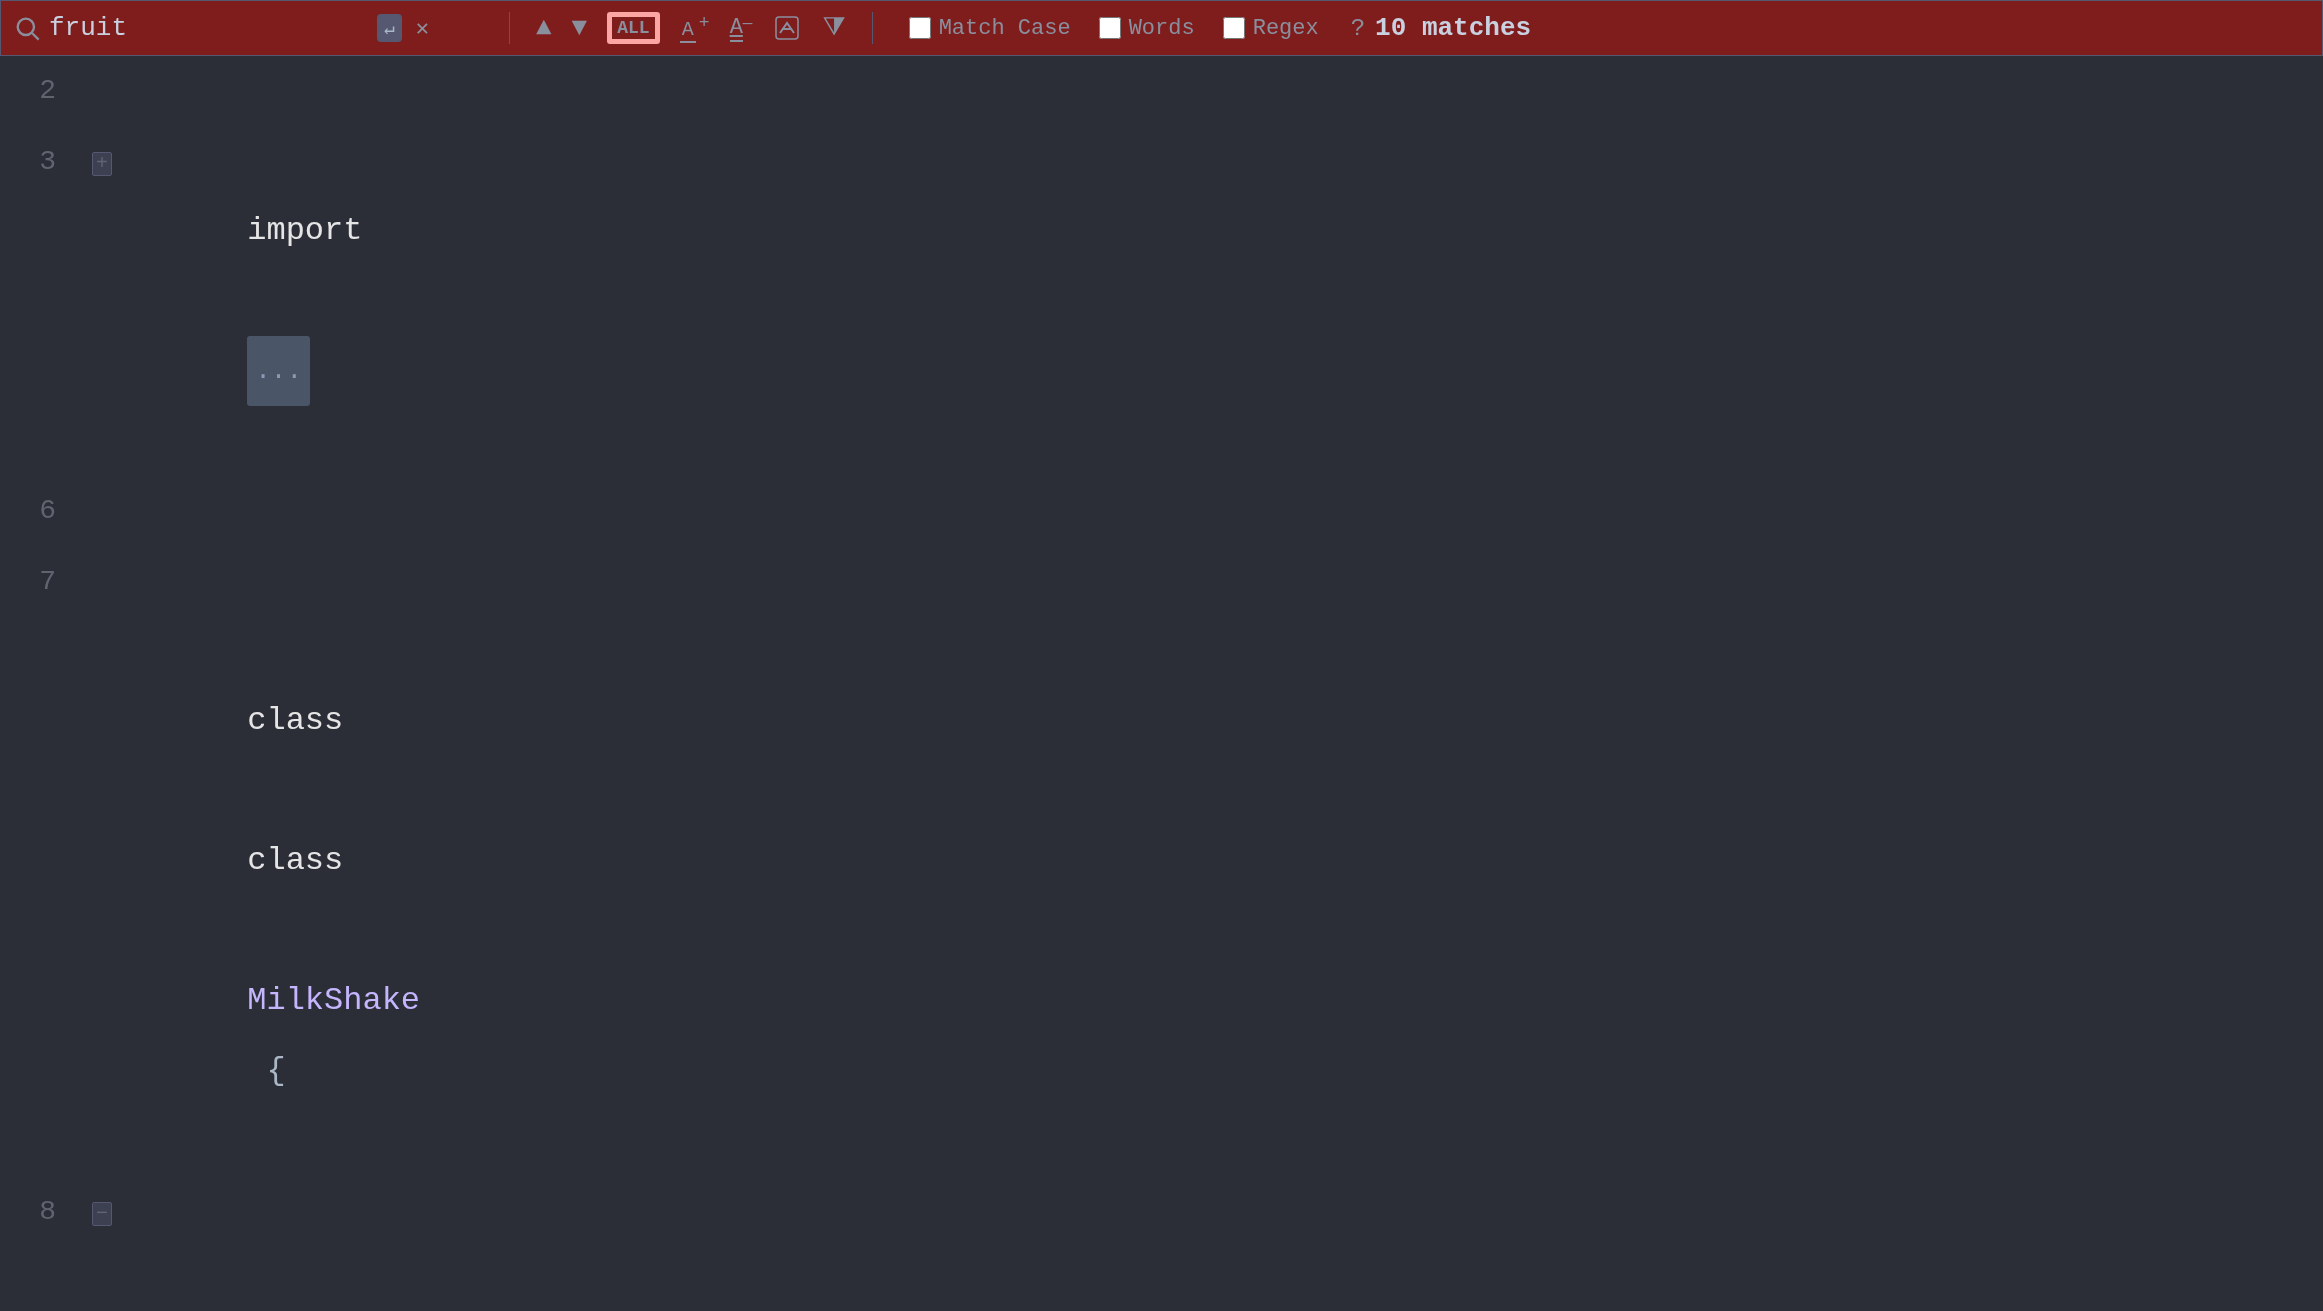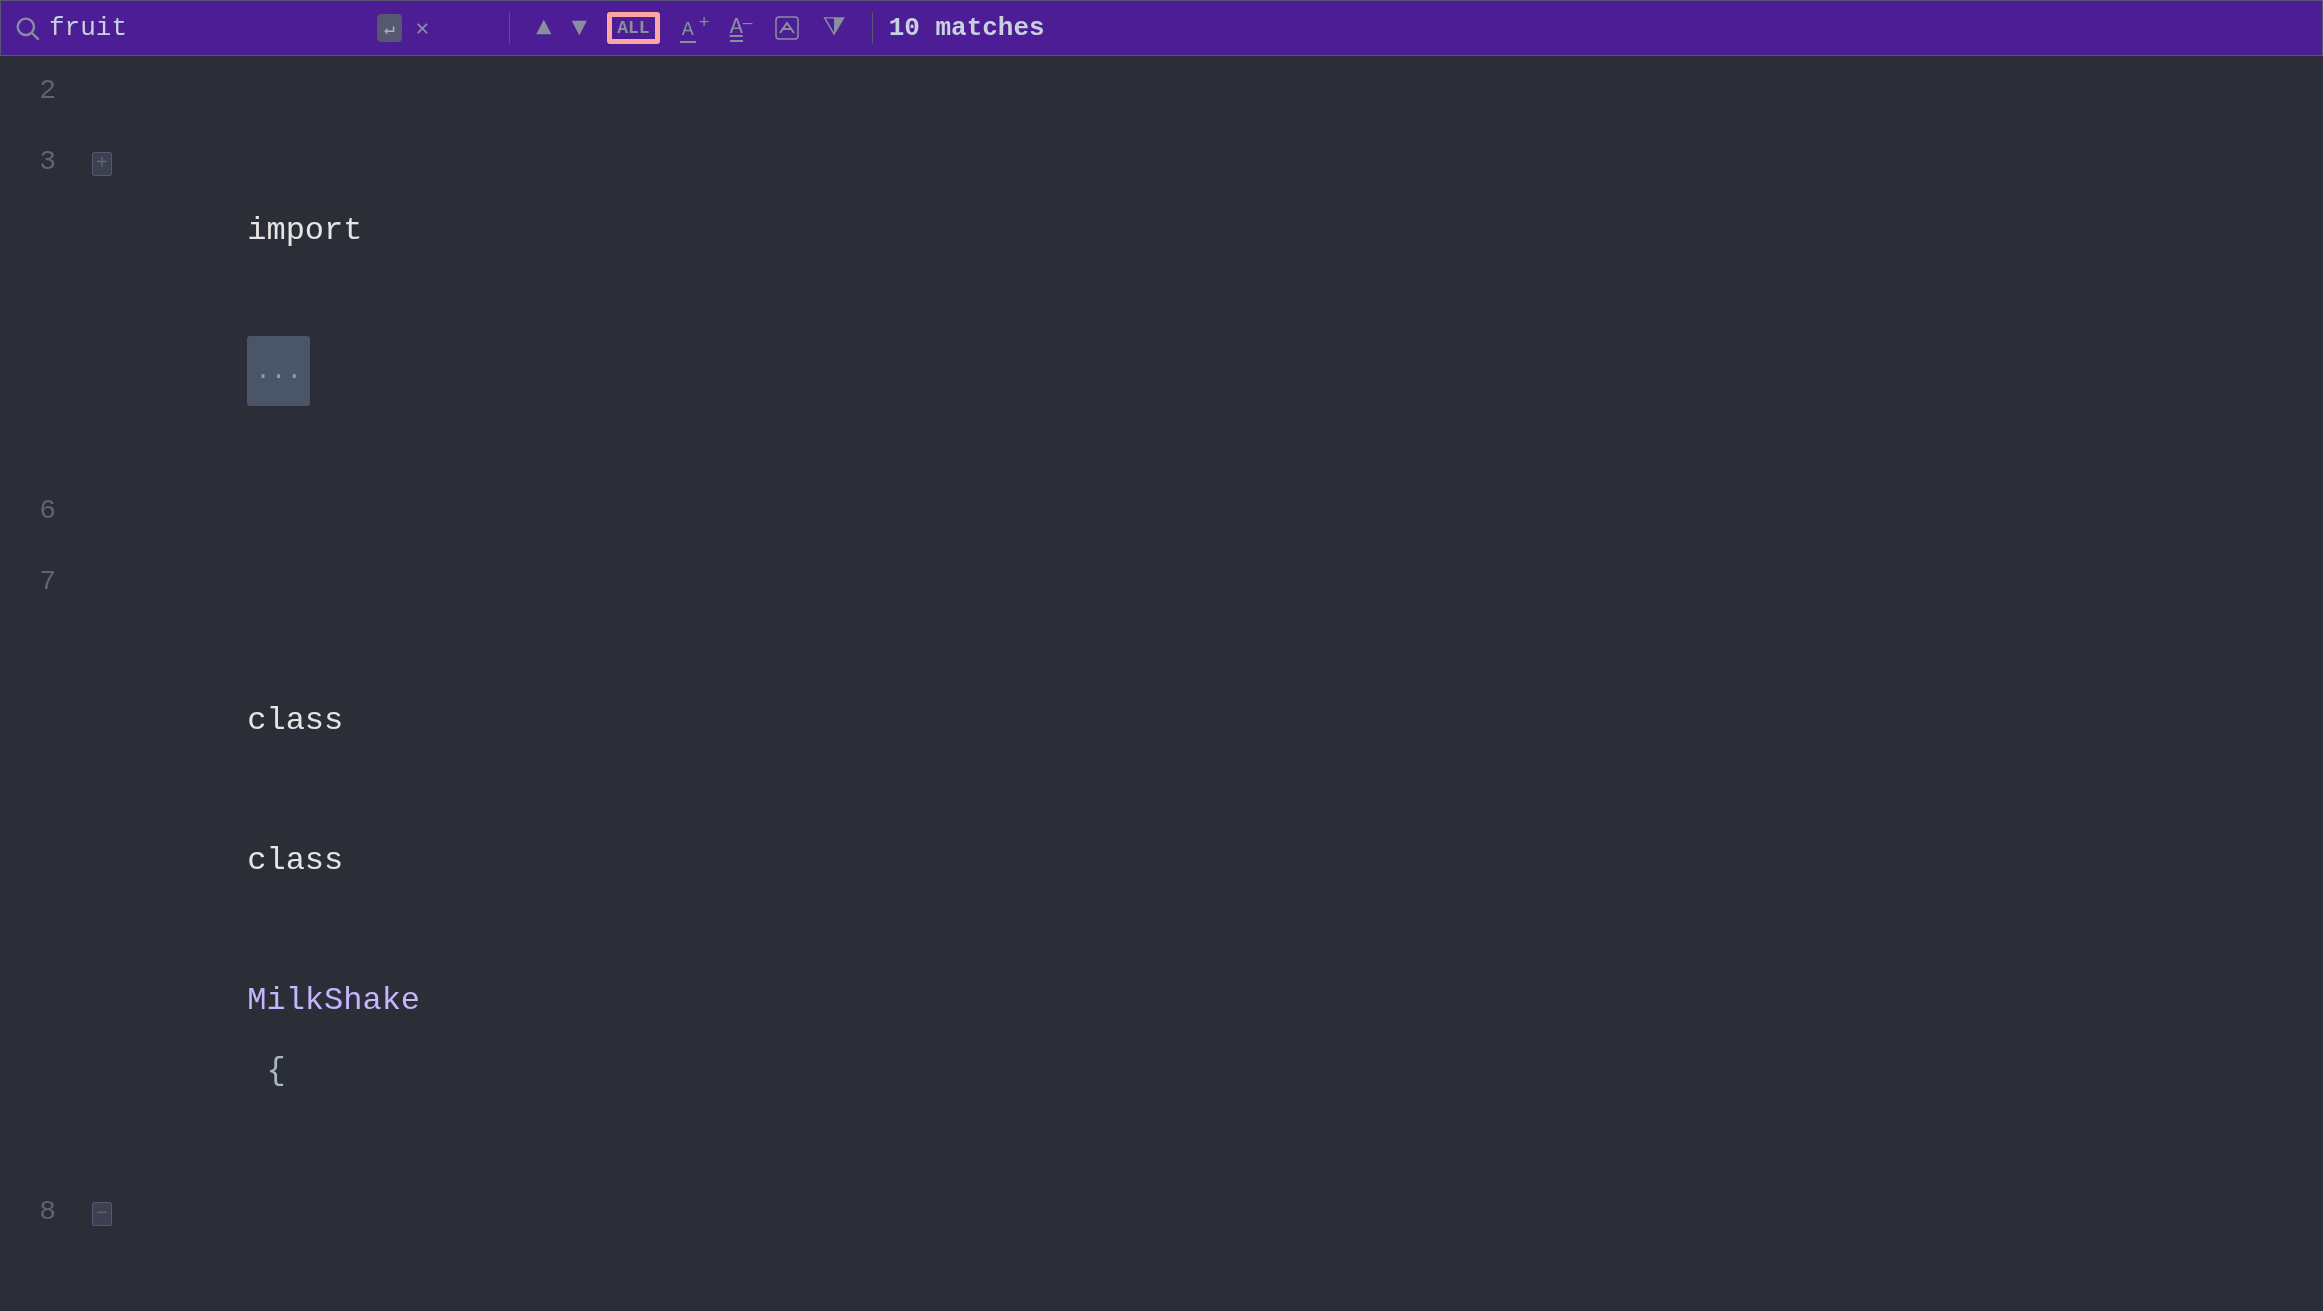--- a/index.html
+++ b/index.html
@@ -10,21 +10,21 @@
       color: #a9b7c6;
       overflow: hidden;
       width: 2323px;
       height: 1311px;
     }
 
     
     .search-bar {
       display: flex;
       align-items: center;
-      background-color: #4c1d95;
+      background-color: #7f1d1d;
       border: 1px solid #555870;
       height: 56px;
       padding: 0 12px;
       gap: 10px;
     }
 
     .search-input-wrapper {
       display: flex;
       align-items: center;
       gap: 8px;
@@ -238,20 +238,35 @@
         <rect x="4" y="4" width="22" height="22" rx="3" stroke="#8a8f9e" stroke-width="1.5" fill="none"></rect>
         <polyline points="8,20 15,10 22,20" stroke="#8a8f9e" stroke-width="2" fill="none"></polyline>
         <line x1="10" y1="16" x2="20" y2="16" stroke="#8a8f9e" stroke-width="2"></line>
       </svg>
     </div>
     <div class="toolbar-icon">⧩</div>
   </div>
 
   <div class="search-divider" style="margin-left:16px;"></div>
 
+  <div class="search-options">
+    <label class="search-option">
+      <input type="checkbox" style="">
+      <span>Match Case</span>
+    </label>
+    <label class="search-option">
+      <input type="checkbox" style="">
+      <span>Words</span>
+    </label>
+    <label class="search-option">
+      <input type="checkbox" style="">
+      <span>Regex</span>
+    </label>
+    <span class="help-icon">?</span>
+  </div>
 
   <div class="match-count">10 matches</div>
 </div>
 
 <div class="code-area">
 
   <div class="code-line">
     <span class="line-number">2</span>
     <span class="line-gutter"></span>
     <span class="code-content"></span>

